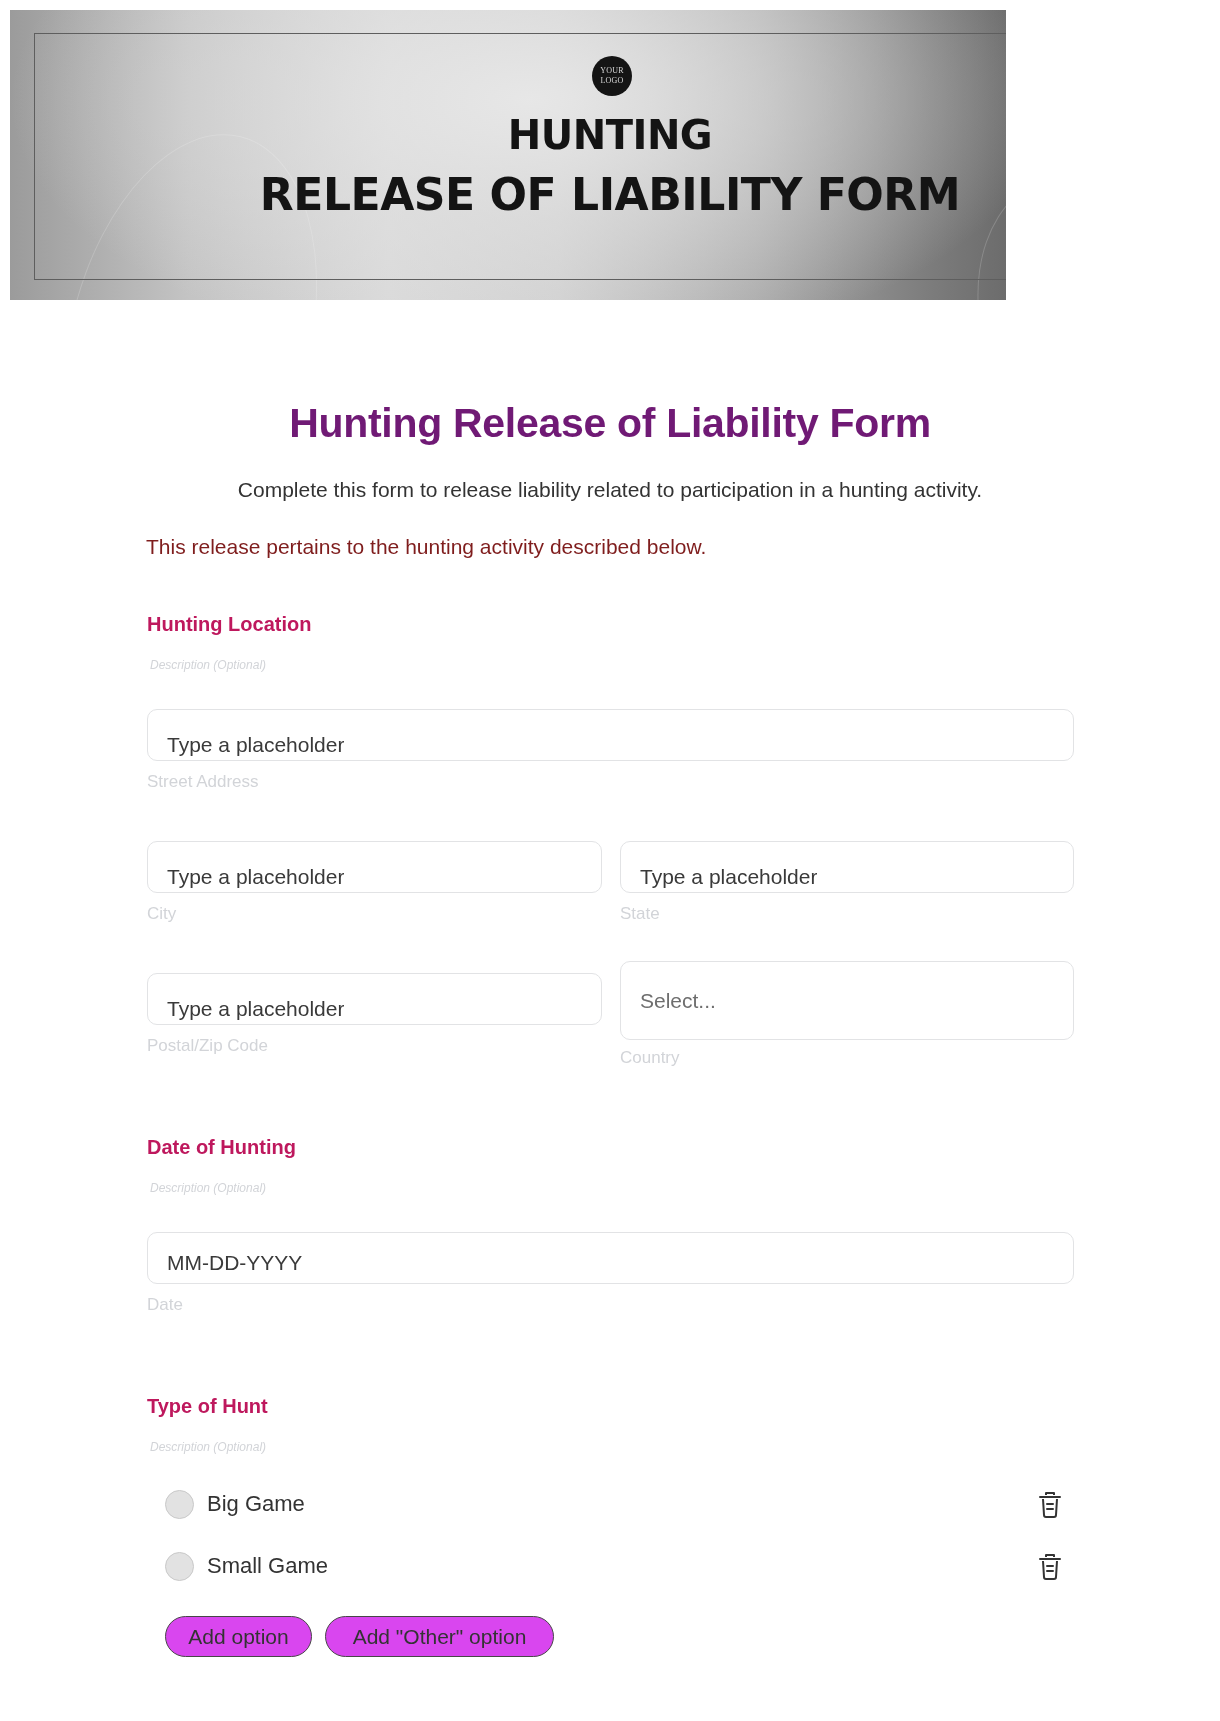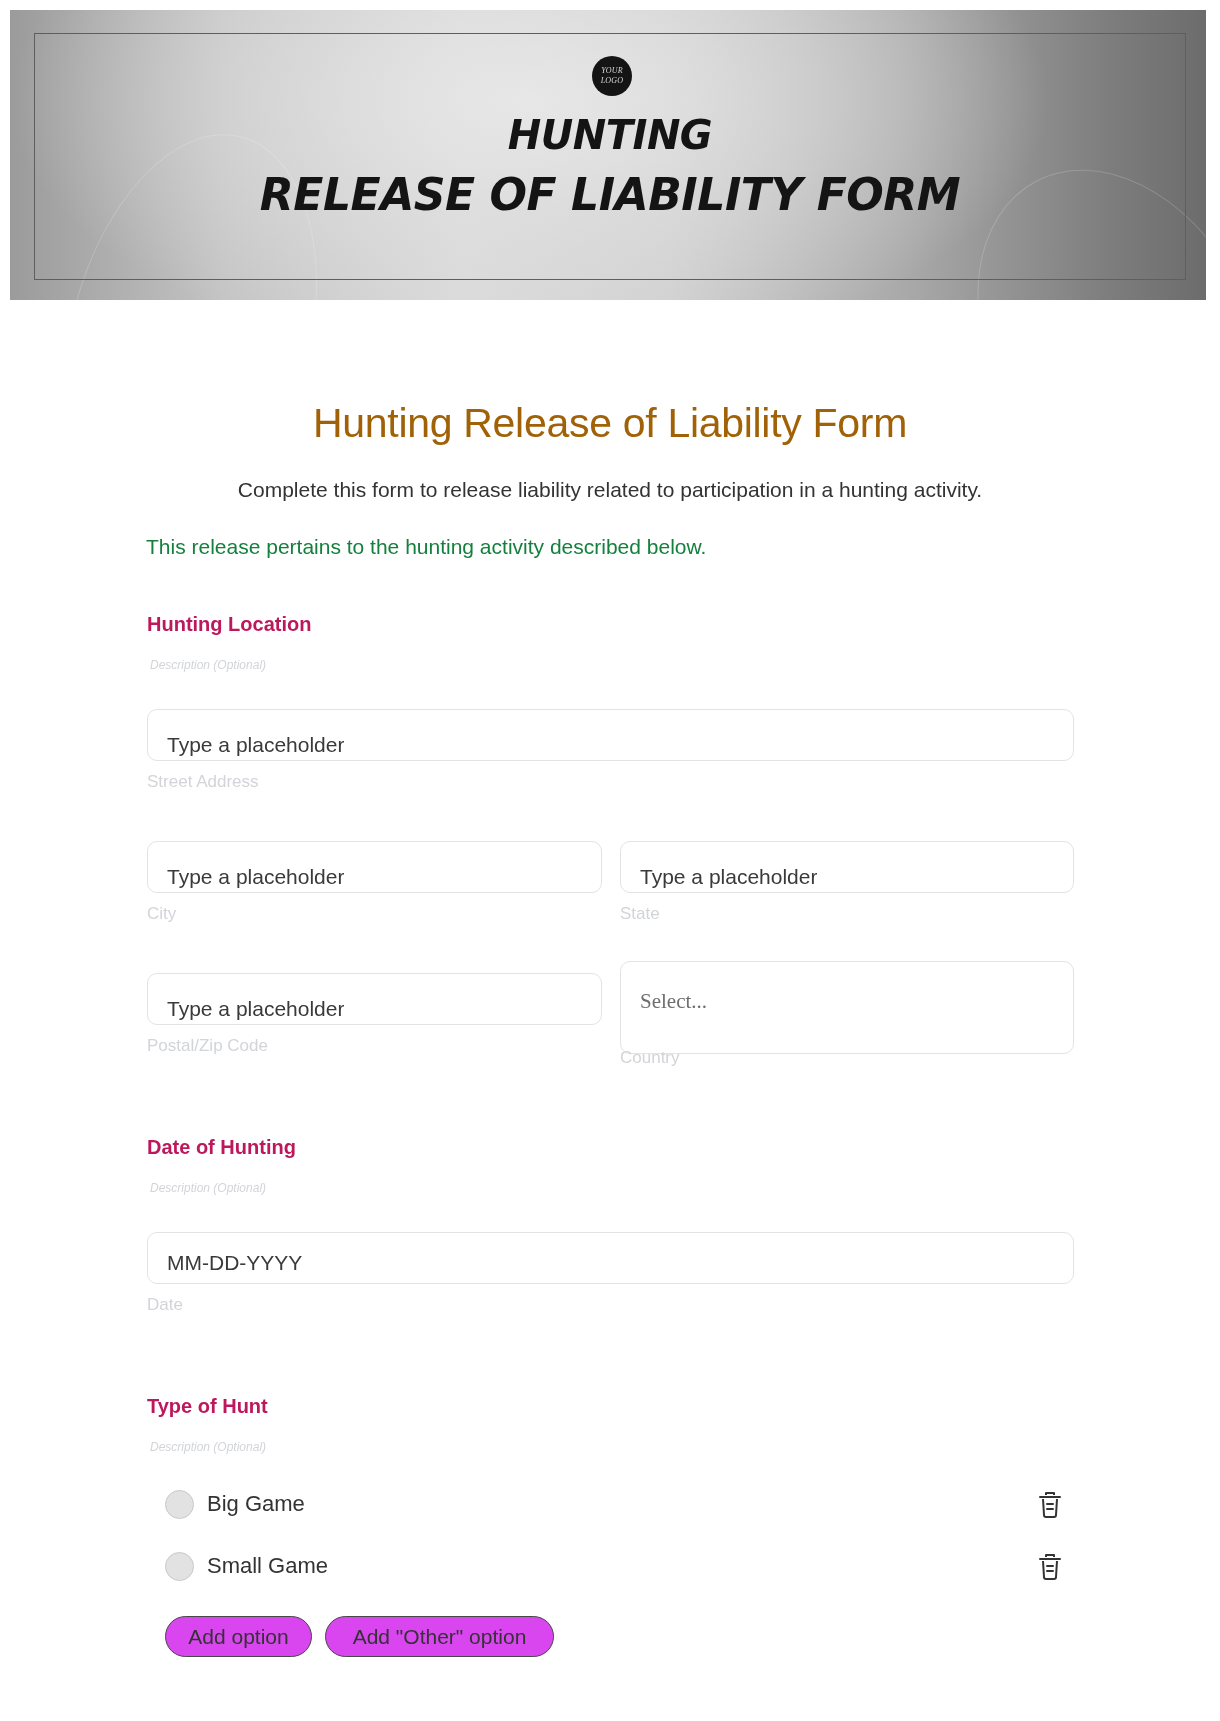--- a/index.html
+++ b/index.html
@@ -1,25 +1,24 @@
 <!DOCTYPE html>
 <html><head>
 <meta charset="utf-8">
 <style>
   * { box-sizing: border-box; margin: 0; padding: 0; }
   html, body { width: 1220px; height: 1721px; background: #ffffff; overflow: hidden; }
   body { position: relative; font-family: "Liberation Sans", sans-serif; color: #2a2a2a; }
 
   .header {
-    position: absolute; left: 10px; top: 10px; width: 1196px; height: 290px;
+    position: absolute; left: 10px; top: 10px; width: 996px; height: 290px;
     background:
       radial-gradient(ellipse 520px 260px at 520px 90px, rgba(232,232,232,0.95) 0%, rgba(225,225,225,0.6) 45%, rgba(200,200,200,0) 100%),
       linear-gradient(90deg, #9b9b9b 0%, #c4c4c4 18%, #d9d9d9 38%, #cfcfcf 55%, #a9a9a9 75%, #7d7d7d 92%, #6c6c6c 100%);
     overflow: hidden;
-    font-style: italic;
   }
   .header .streak {
     position: absolute; border: 1px solid rgba(255,255,255,0.18); border-radius: 50%;
   }
   .header .inner-border {
     position: absolute; left: 24px; top: 23px; width: 1152px; height: 247px;
     border: 1.5px solid #5e5e5e;
   }
   .logo {
     position: absolute; left: 582px; top: 46px; width: 40px; height: 40px; border-radius: 50%;
@@ -33,45 +32,45 @@
   }
   .header-title.l1 { top: 98px; font-size: 40px; line-height: 54px; }
   .header-title.l2 { top: 158px; font-size: 45px; line-height: 54px; transform: scaleX(0.98); }
   .header-contact {
     position: absolute; left: 0; top: 230px; width: 1200px; text-align: center;
     font-family: "DejaVu Sans", sans-serif; font-size: 16px; color: #2e2e2e; letter-spacing: -0.4px;
   }
 
   .form-title {
     position: absolute; left: 0; top: 400px; width: 1220px; text-align: center;
-    font-size: 41px; font-weight: normal; color: #a16207; letter-spacing: -0.3px;
+    font-size: 41px; font-weight: bold; color: #701a75; letter-spacing: -0.3px;
   }
   .form-intro {
     position: absolute; left: 0; top: 478px; width: 1220px; text-align: center;
     font-size: 21px; color: #333333;
   }
   .form-note {
-    position: absolute; left: 146px; top: 535px; font-size: 21px; color: #15803d;
+    position: absolute; left: 146px; top: 535px; font-size: 21px; color: #7f1d1d;
   }
 
   .section-title {
     position: absolute; left: 147px; font-size: 20px; font-weight: bold; color: #be185d;
   }
   .section-desc {
     position: absolute; left: 150px; font-size: 12px; font-style: italic; color: #d2d4d8;
   }
   .field {
     position: absolute; height: 52px; border: 1.5px solid #e2e3e5; border-radius: 10px; background: #ffffff;
     overflow: hidden;
   }
   .field .field-text {
     position: absolute; left: 19px; top: 17px; font-size: 21px; line-height: 36px; color: #3a3a3a;
     height: 33px; overflow: hidden; white-space: nowrap;
   }
-  .field.select { height: 93px; font-family: Liberation Serif, serif; }
+  .field.select { height: 79px; }
   .field.select .field-text { top: 21px; color: #6e6e6e; height: 36px; }
   .field.date .field-text { top: 12px; height: 38px; }
   .sublabel {
     position: absolute; font-size: 17px; color: #d2d4d8;
   }
 
   .radio-row { position: absolute; left: 165px; width: 900px; height: 36px; }
   .radio-circle {
     position: absolute; left: 0; top: 3px; width: 29px; height: 29px; border-radius: 50%;
     background: #e2e2e2; border: 1.5px solid #c9c9c9;

